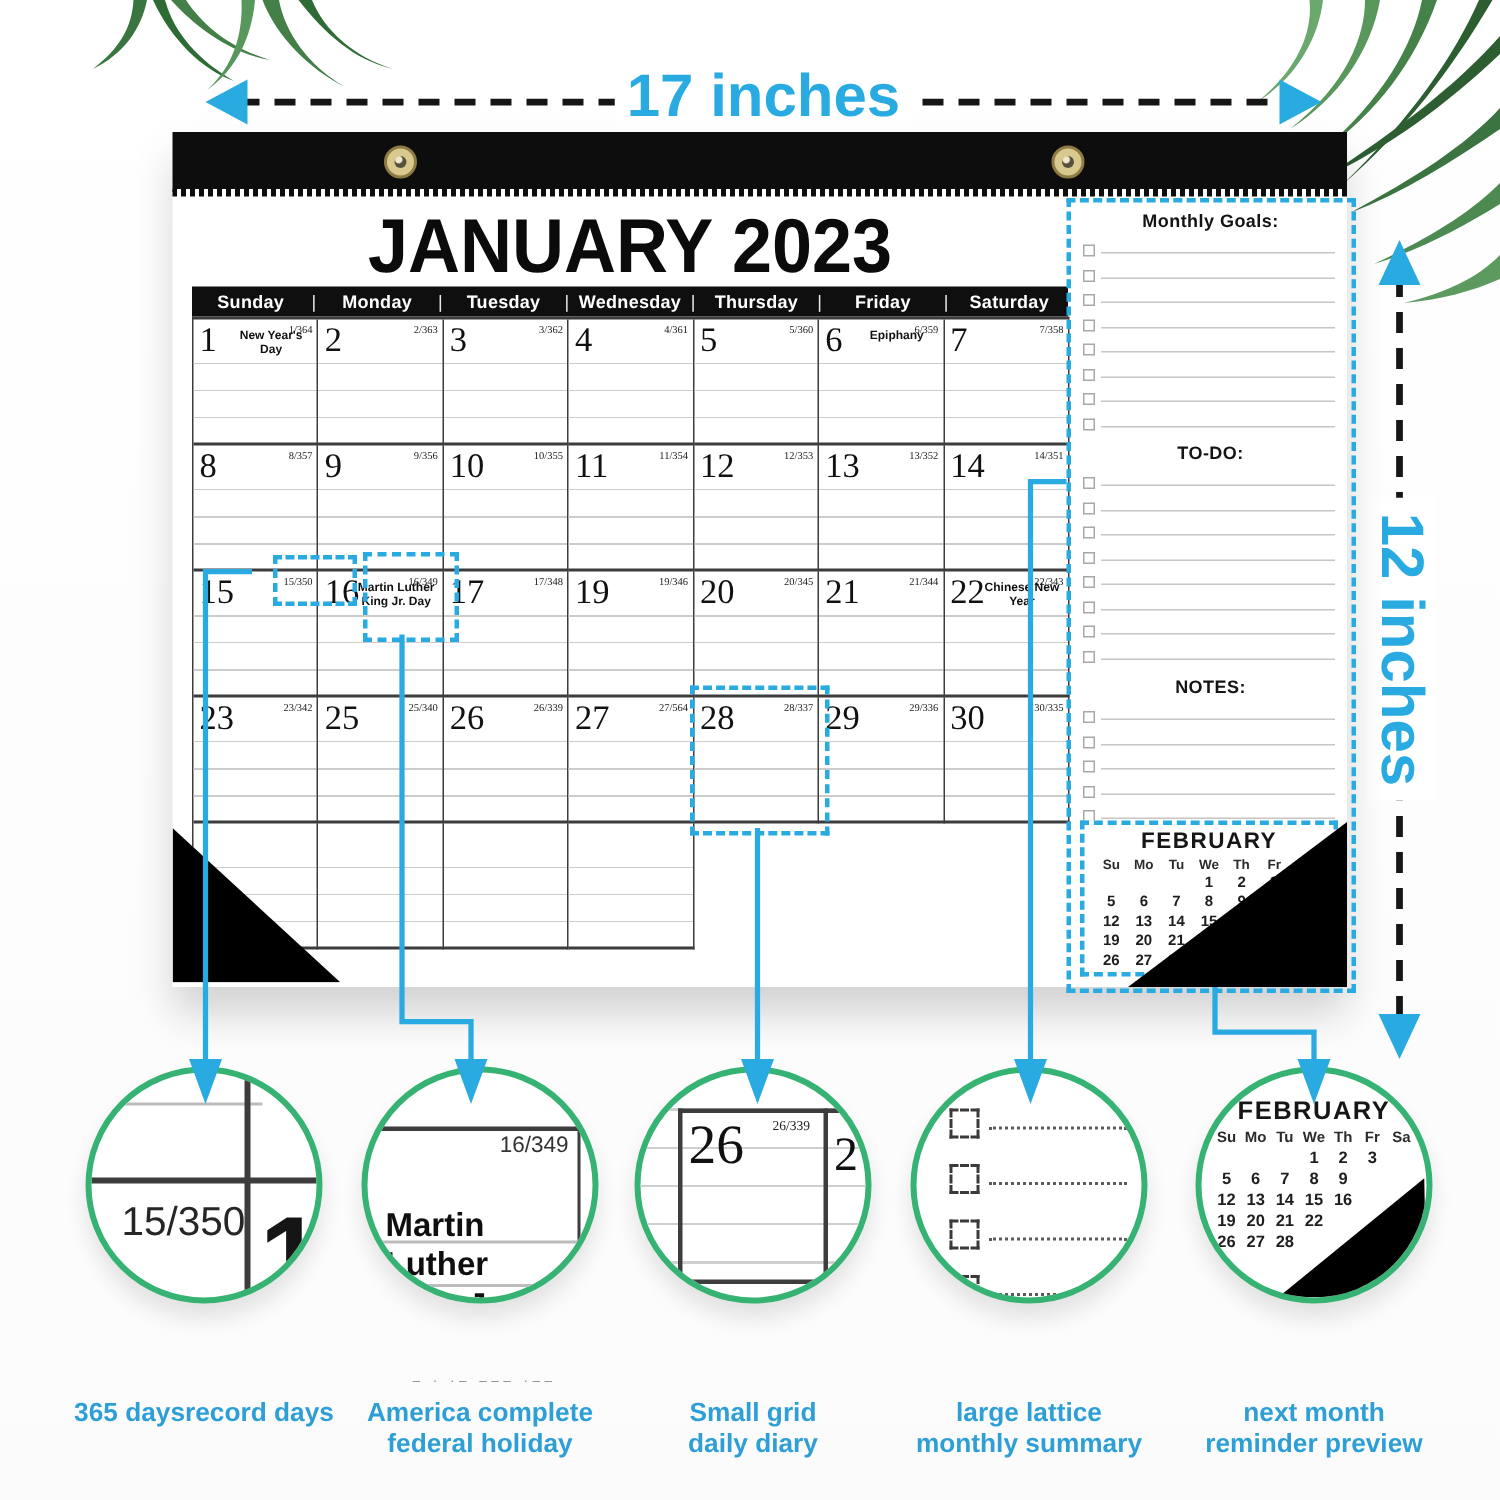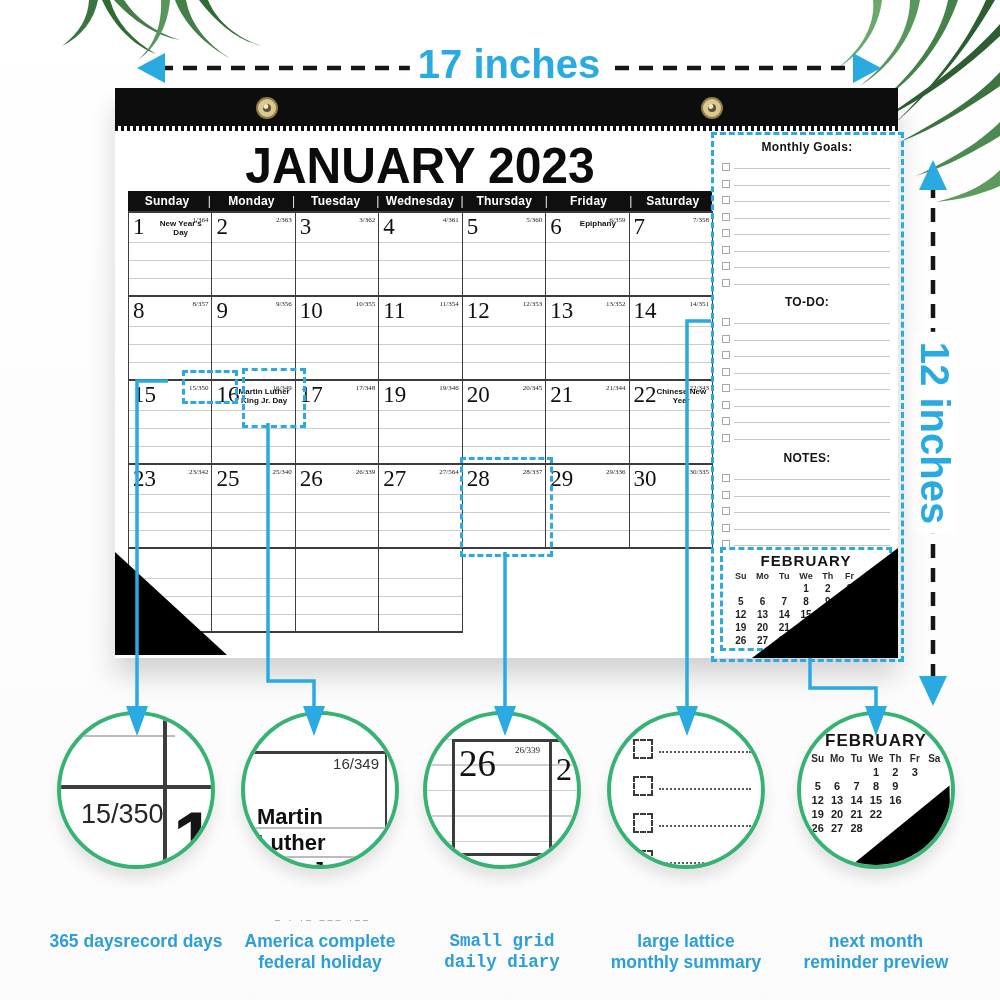--- a/index.html
+++ b/index.html
@@ -108,21 +108,21 @@
   #c5-feb{position:absolute;inset:0;padding-top:14px;}
   #c5-tri{position:absolute;inset:0;background:#000;
        clip-path:polygon(99% 47%,100% 100%,34% 100%);}
   #c5-feb .feb-title{font-size:17px;}
   #c5-feb .feb-grid .fh{font-size:10px;}
   #c5-feb .feb-grid .fd{font-size:11px;line-height:14px;}
 
   
   .caption{position:absolute;top:931px;width:190px;text-align:center;color:#2d9fd6;
        font-weight:700;font-size:17.5px;line-height:1.18;}
-  #caption-0{left:41px;} #caption-1{left:225px;} #caption-2{left:407px;font-family:Liberation Mono, monospace;}
+  #caption-0{left:41px;} #caption-1{left:225px;} #caption-2{left:407px;}
   #caption-3{left:591px;} #caption-4{left:781px;}
   #smudge{left:248px;top:915px;width:150px;text-align:center;font-size:9px;color:#2a2a2a;
        opacity:.55;letter-spacing:3px;white-space:nowrap;}
 
   
   #palm-left{left:58px;top:0;width:215px;height:72px;}
   #palm-right{left:658px;top:0;width:342px;height:202px;}
 </style>
 </head>
 <body>

